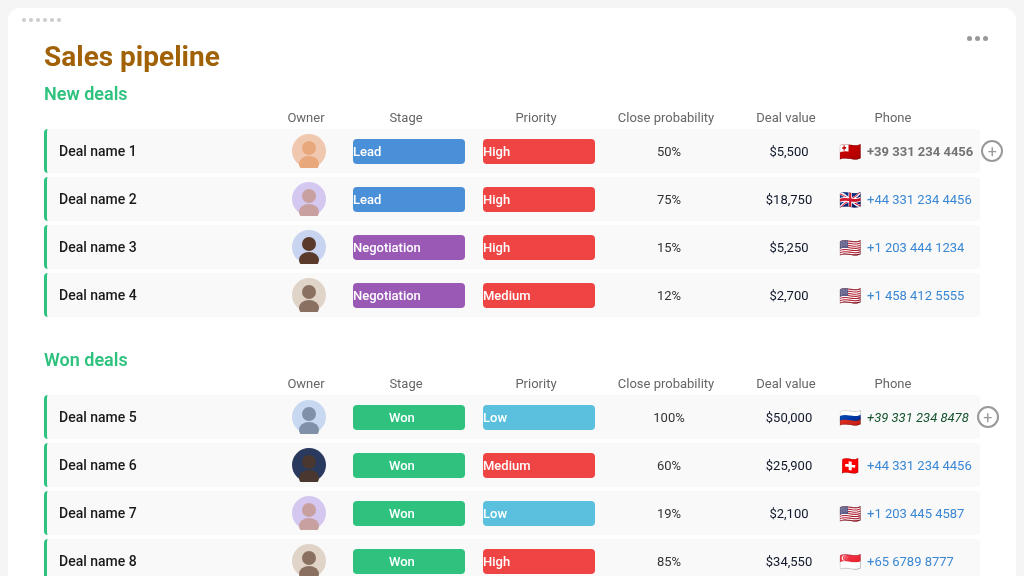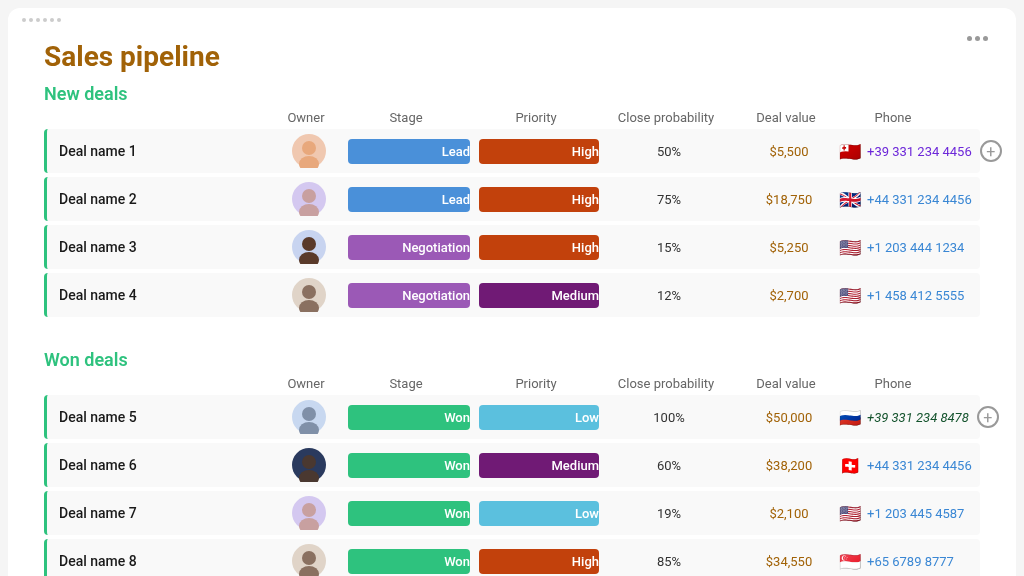--- a/index.html
+++ b/index.html
@@ -84,38 +84,38 @@
       display: flex;
       justify-content: center;
       align-items: center;
     }
     .badge {
       padding: 5px 0;
       border-radius: 4px;
       font-size: 13px;
       font-weight: 500;
       color: white;
-      text-align: right;
-      width: 122px;
+      text-align: left;
+      width: 112px;
     }
     .badge-lead { background: #4a90d9; }
     .badge-negotiation { background: #9b59b6; }
     .badge-won { background: #2ec27e; padding-left: 36px; }
-    .badge-high { background: #c2410c; }
-    .badge-medium { background: #701a75; }
+    .badge-high { background: #ef4444; }
+    .badge-medium { background: #ef4444; }
     .badge-low { background: #5bc0de; }
     .prob-cell {
       text-align: center;
       font-size: 13px;
       color: #333;
     }
     .value-cell {
       text-align: center;
       font-size: 13px;
-      color: #a16207;
+      color: #0f172a;
     }
     .phone-cell {
       display: flex;
       align-items: center;
       gap: 6px;
       font-size: 13px;
       color: #3a87d4;
       white-space: nowrap;
     }
     .flag {
@@ -195,21 +195,21 @@
       <div class="stage-cell">
         <span class="badge badge-lead">Lead</span>
       </div>
       <div class="priority-cell">
         <span class="badge badge-high">High</span>
       </div>
       <div class="prob-cell">50%</div>
       <div class="value-cell">$5,500</div>
       <div class="phone-cell">
         <span class="flag">🇹🇴</span>
-        <span style="color:#6d28d9;">+39 331 234 4456</span>
+        <span style="color:#737373;font-weight:bold;">+39 331 234 4456</span>
       </div>
       <div class="add-btn">+</div>
     </div>
         <div class="deal-row" style="display: grid; grid-template-columns: 220px 60px 140px 120px 140px 100px 1fr 30px; align-items: center; background: rgb(249, 249, 249); border-left: 3px solid rgb(46, 194, 126); margin-bottom: 4px; border-radius: 4px; padding: 0px 8px 0px 12px; min-height: 44px;">
       <span class="deal-name">Deal name 2</span>
       <div class="owner-cell">
         <svg viewBox="0 0 34 34" width="34" height="34">
               <circle cx="17" cy="17" r="17" fill="#d4c8f0"></circle>
               <circle cx="17" cy="14" r="7" fill="#c8a0a0"></circle>
               <ellipse cx="17" cy="30" rx="10" ry="8" fill="#c8a0a0"></ellipse>
@@ -327,21 +327,21 @@
               <ellipse cx="17" cy="30" rx="10" ry="8" fill="#4a3830"></ellipse>
             </svg>
       </div>
       <div class="stage-cell">
         <span class="badge badge-won">Won</span>
       </div>
       <div class="priority-cell">
         <span class="badge badge-medium">Medium</span>
       </div>
       <div class="prob-cell">60%</div>
-      <div class="value-cell">$38,200</div>
+      <div class="value-cell">$25,900</div>
       <div class="phone-cell">
         <span class="flag">🇨🇭</span>
         <span style="color:#3a87d4;">+44 331 234 4456</span>
       </div>
       <div></div>
     </div>
         <div class="deal-row" style="display: grid; grid-template-columns: 220px 60px 140px 120px 140px 100px 1fr 30px; align-items: center; background: rgb(249, 249, 249); border-left: 3px solid rgb(46, 194, 126); margin-bottom: 4px; border-radius: 4px; padding: 0px 8px 0px 12px; min-height: 44px;">
       <span class="deal-name">Deal name 7</span>
       <div class="owner-cell">
         <svg viewBox="0 0 34 34" width="34" height="34">

